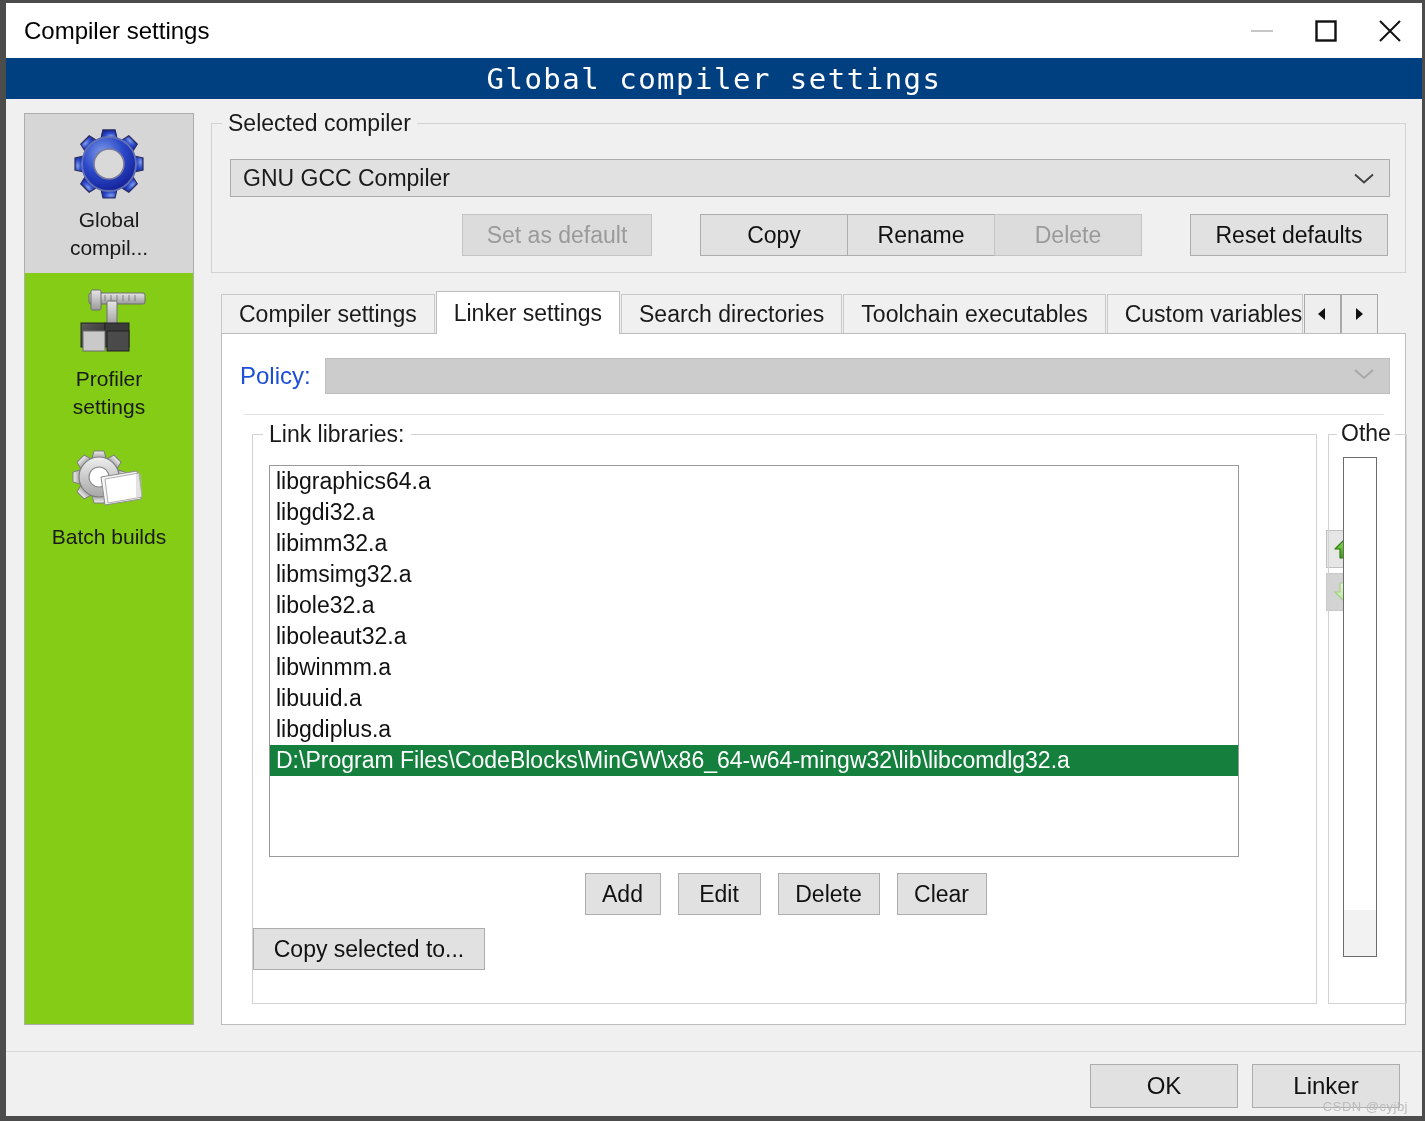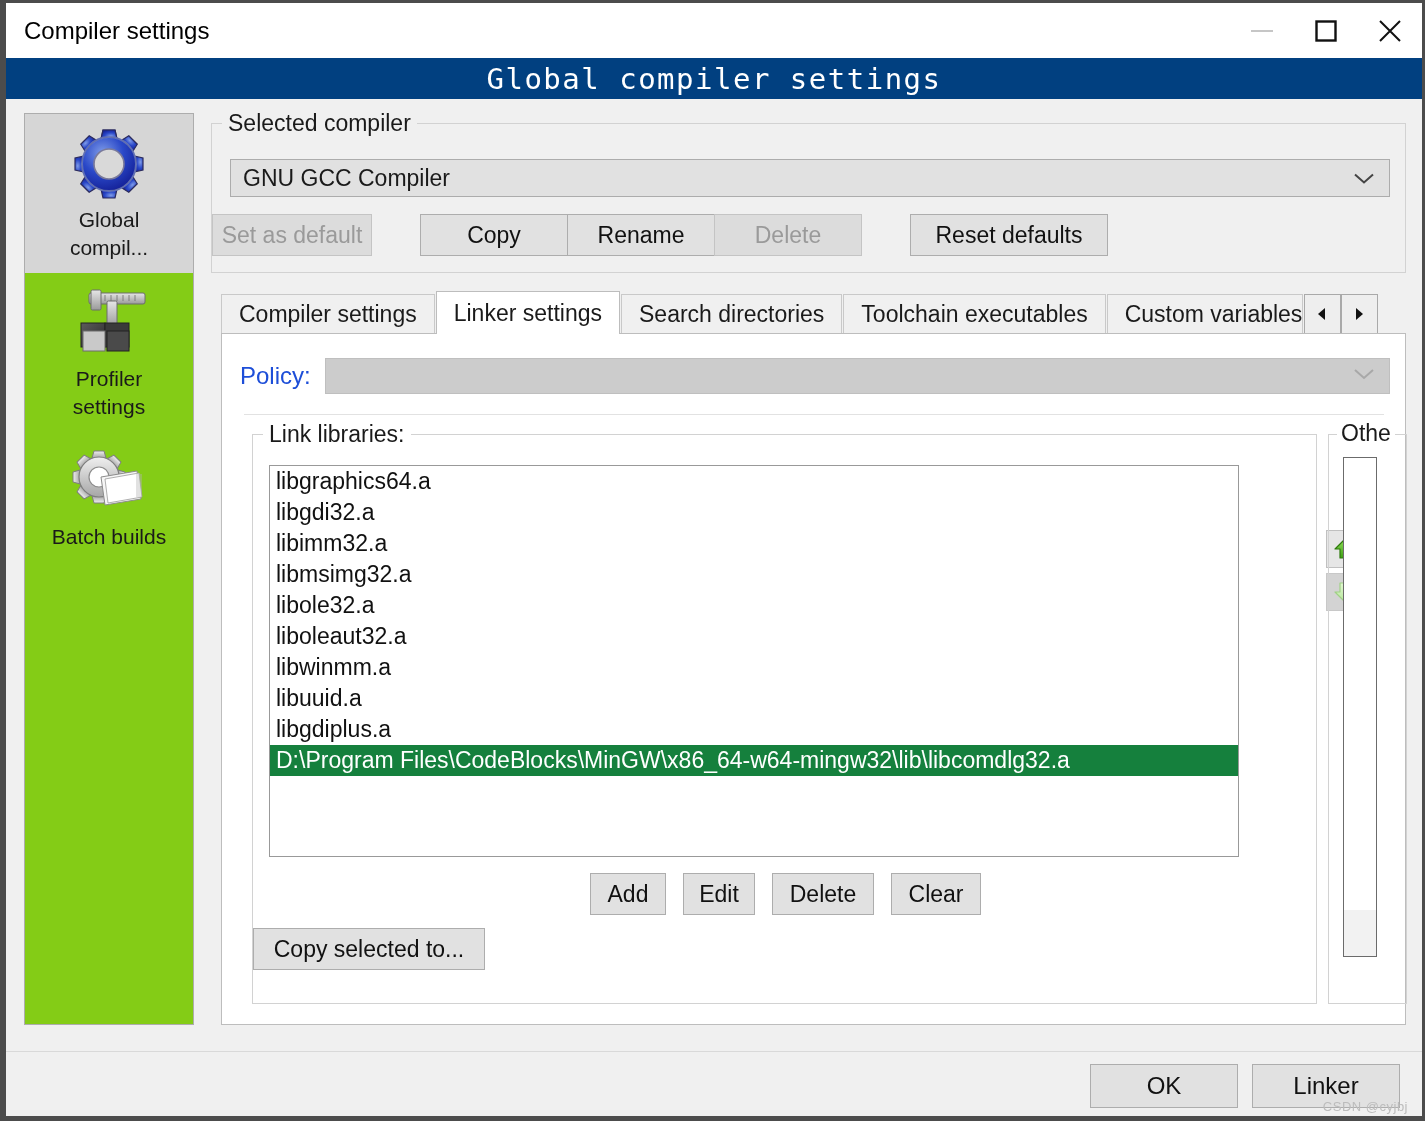--- a/index.html
+++ b/index.html
@@ -422,21 +422,21 @@
         <div class="combo">
           <span>GNU GCC Compiler</span>
           <span class="chev">
             <svg width="22" height="14" viewBox="0 0 22 14">
                 <path d="M2 3 L11 11 L20 3" fill="none" stroke="#444" stroke-width="2"></path>
               </svg>
           </span>
         </div>
 
         <div class="btnrow">
-          <div class="btn disabled" style="width:160px; ">Set as default</div>
+          <div class="btn disabled" style="width:190px; margin-left:250px;">Set as default</div>
           <div class="btn" style="width:148px; margin-left:48px;">Copy</div>
           <div class="btn" style="width:148px; margin-left:-1px;">Rename</div>
           <div class="btn disabled" style="width:148px; margin-left:-1px;">Delete</div>
           <div class="btn" style="width:198px; margin-left:48px;">Reset defaults</div>
         </div>
       </div>
 
       <div class="tabstrip">
         <div class="tab">Compiler settings</div>
         <div class="tab active">Linker settings</div>
@@ -484,21 +484,21 @@
             <div class="listrow">libole32.a</div>
             <div class="listrow">liboleaut32.a</div>
             <div class="listrow">libwinmm.a</div>
             <div class="listrow">libuuid.a</div>
             <div class="listrow">libgdiplus.a</div>
             <div class="listrow selected">D:\Program Files\CodeBlocks\MinGW\x86_64-w64-mingw32\lib\libcomdlg32.a</div>
           </div>
 
           <div class="list-btnrow">
             <div class="btn" style="width:76px;">Add</div>
-            <div class="btn" style="width:72px;text-align:right;">Edit</div>
+            <div class="btn" style="width:83px;text-align:right;">Edit</div>
             <div class="btn" style="width:102px;">Delete</div>
             <div class="btn" style="width:90px;">Clear</div>
           </div>
 
           <div class="list-btnrow2">
             <div class="btn" style="width:232px;">Copy selected to...</div>
           </div>
         </div>
 
         <div class="movebtns">

